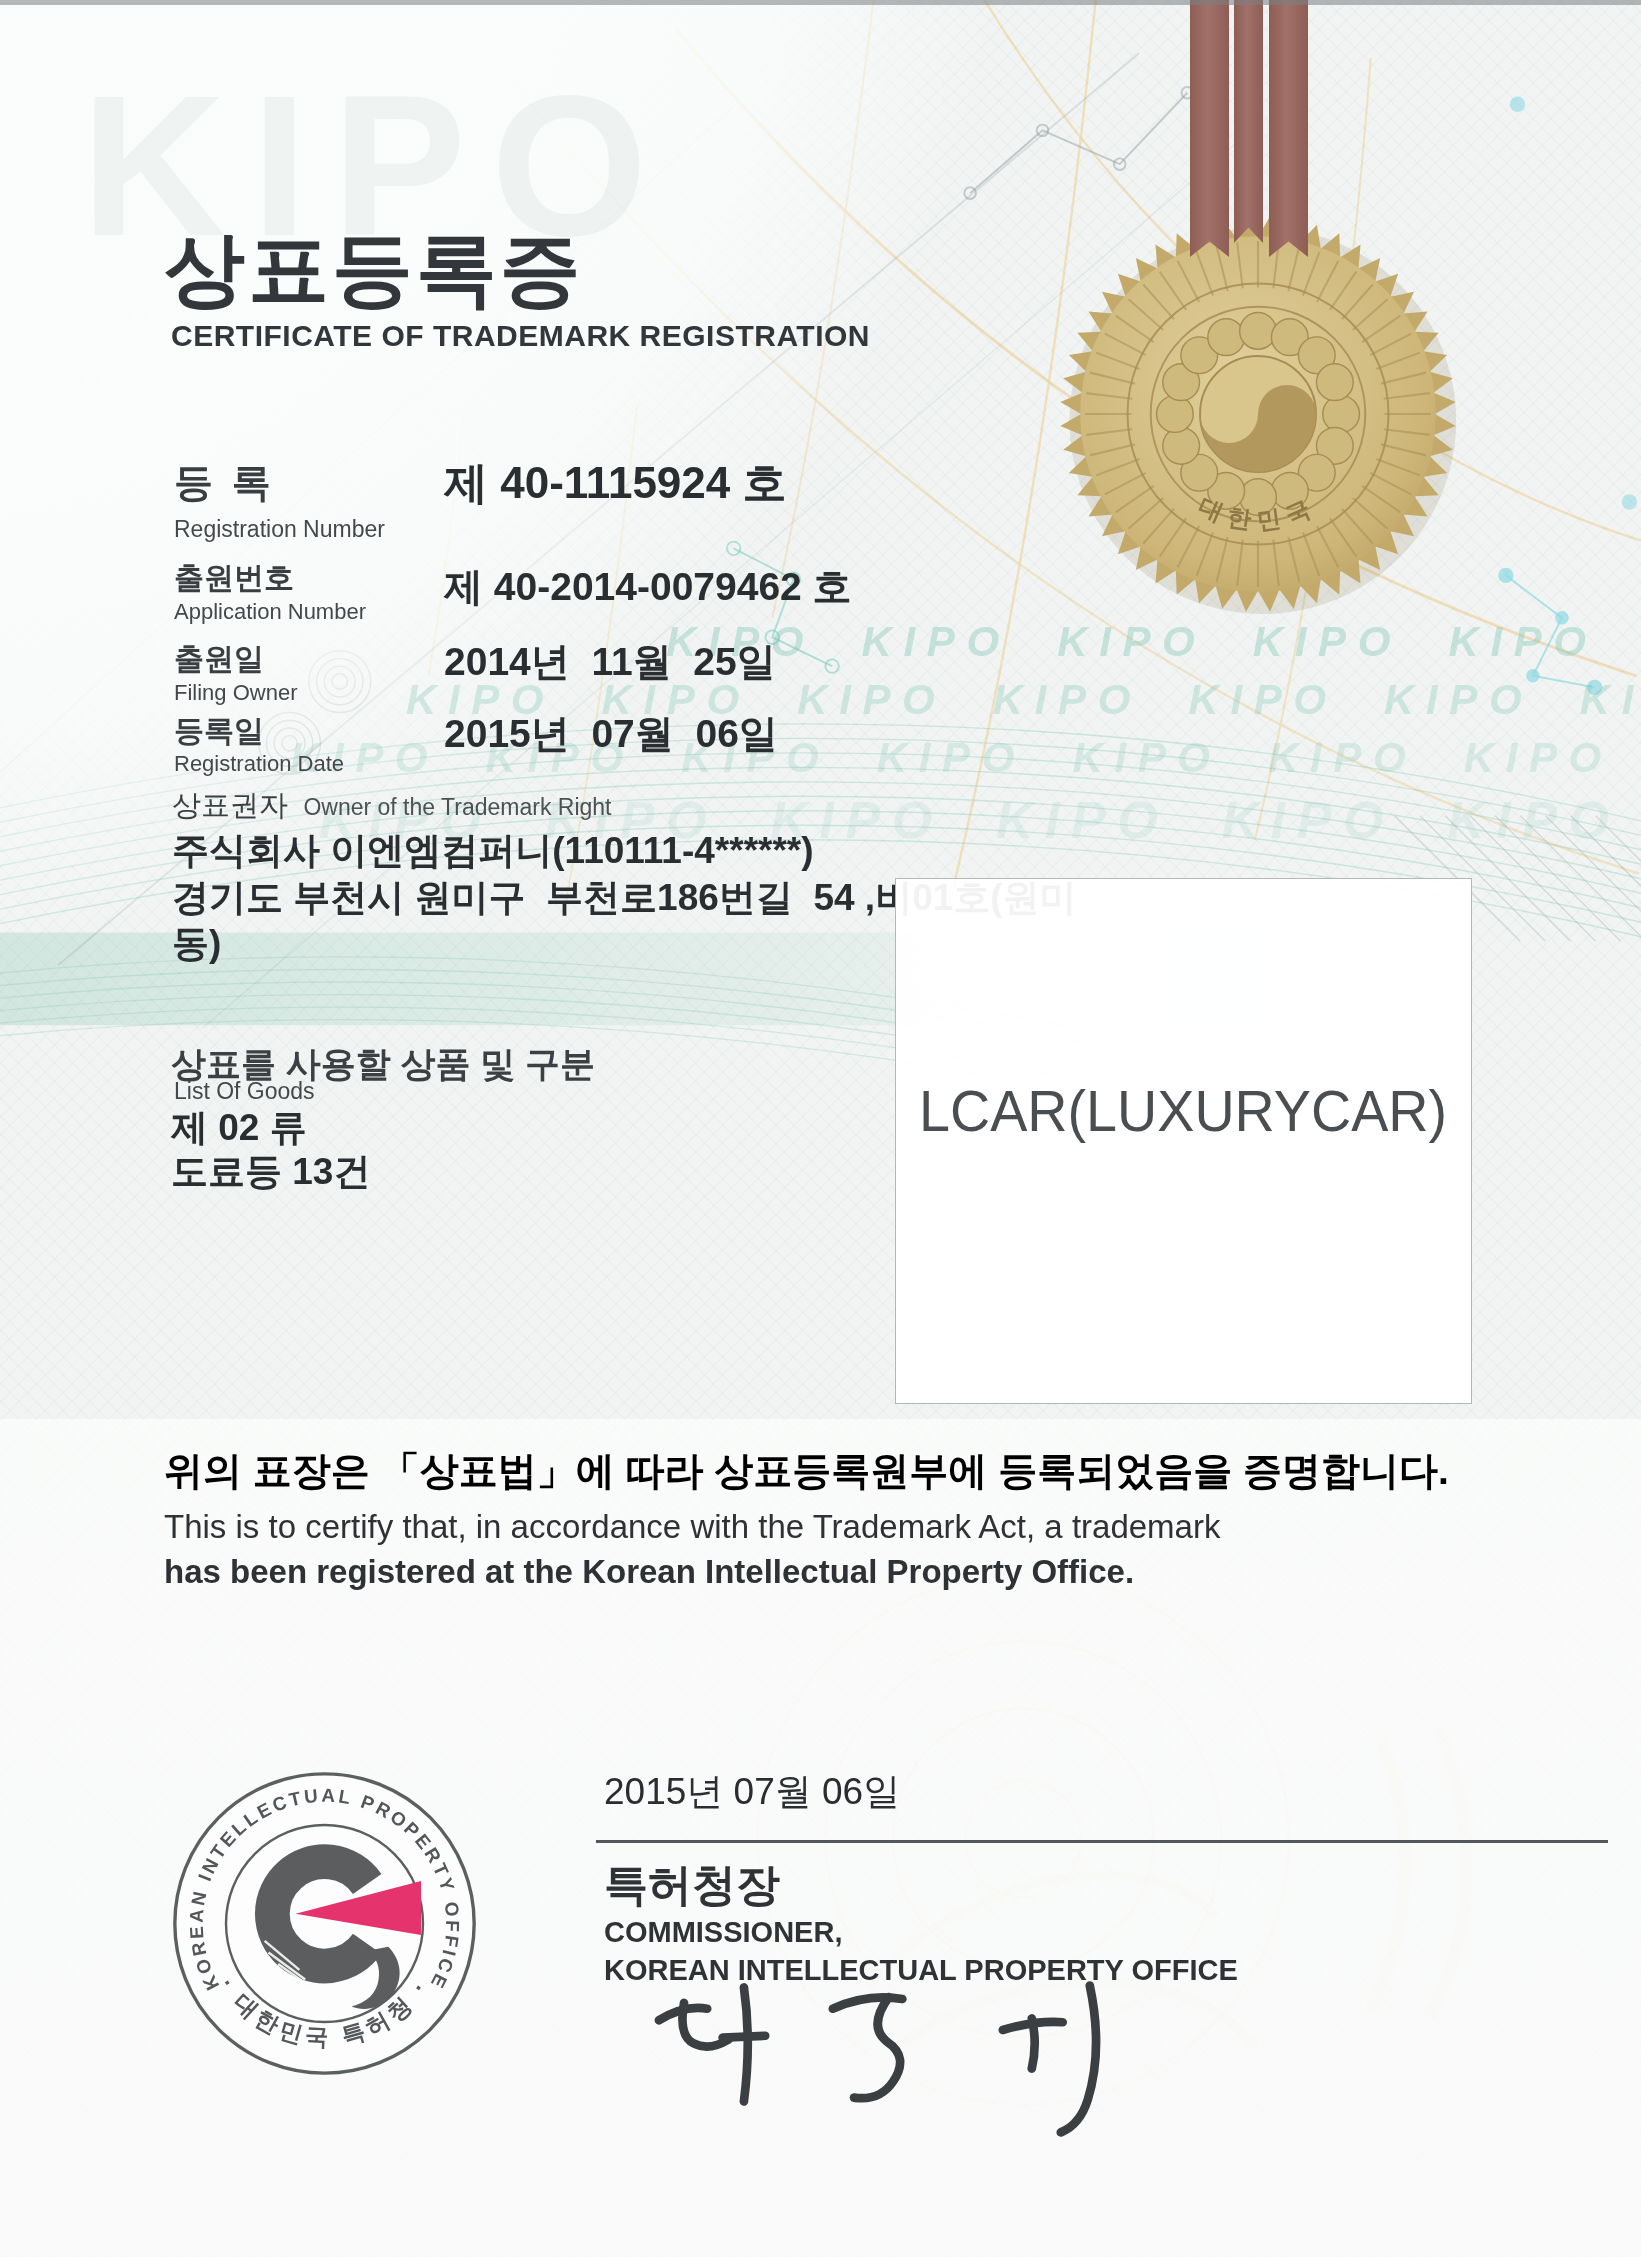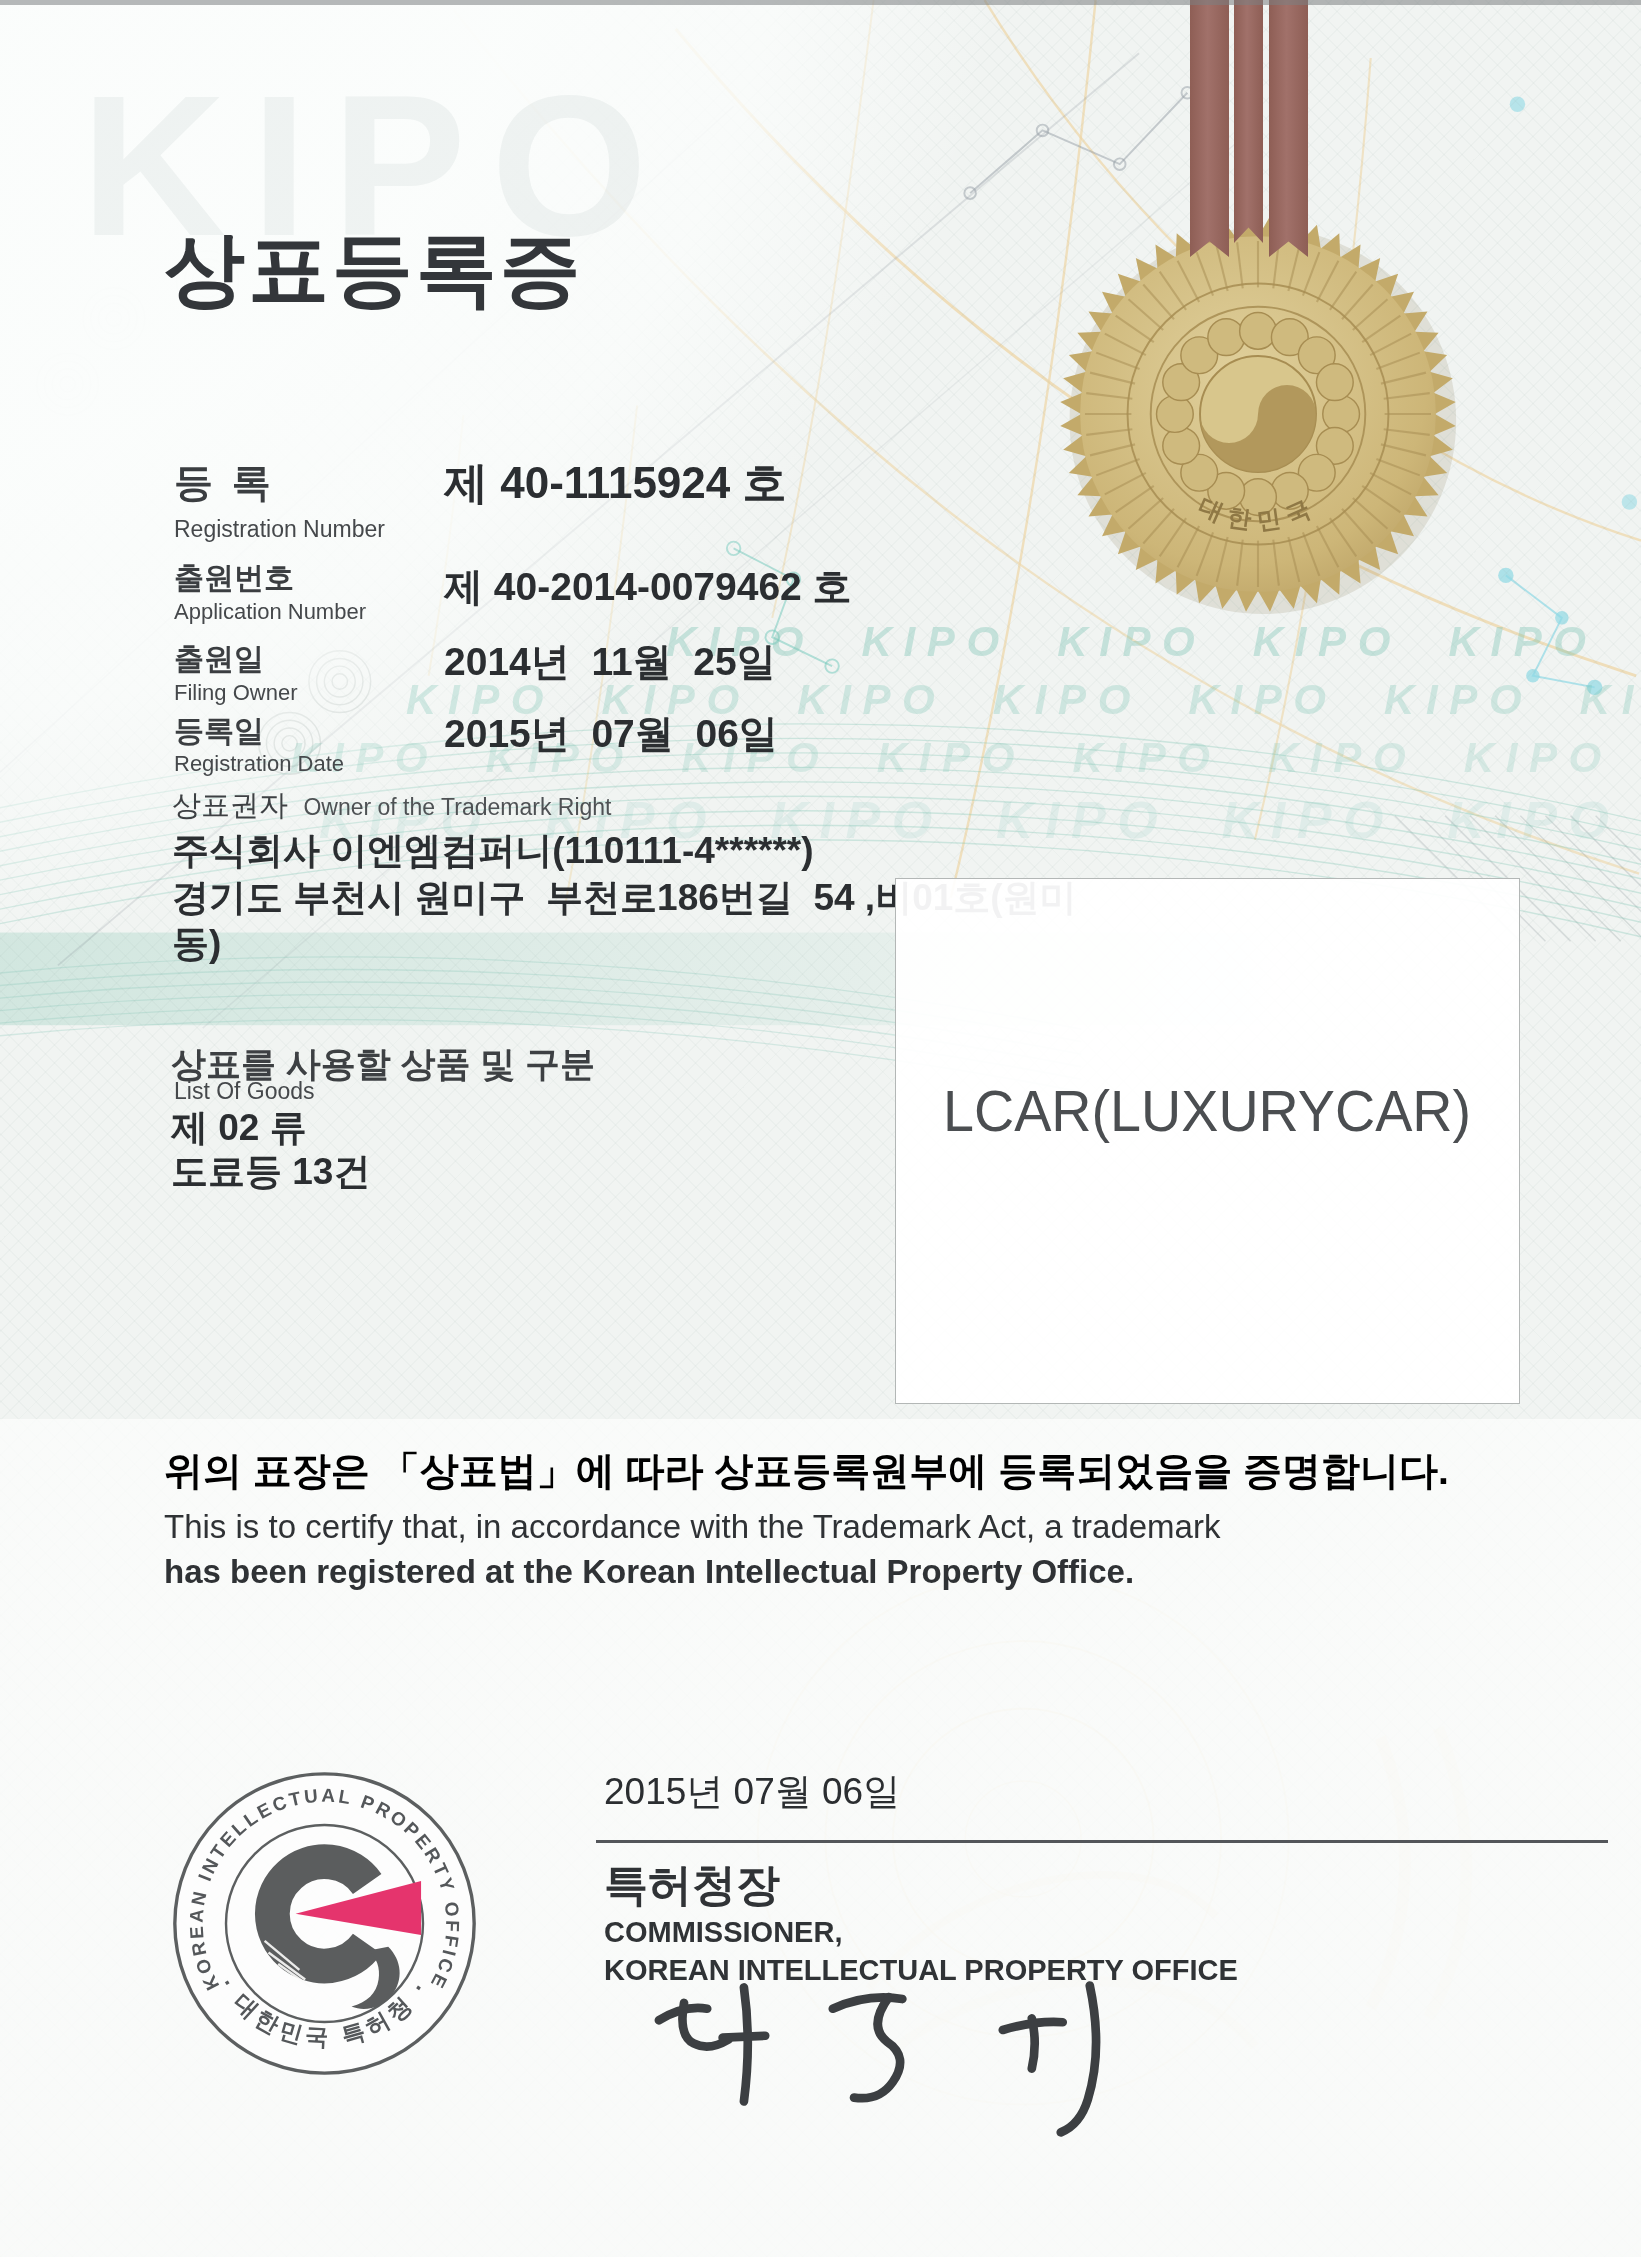--- a/index.html
+++ b/index.html
@@ -49,21 +49,21 @@
   .own-lab .en{font-size:23px;font-weight:400;color:#4e5154;margin-left:15.4px;}
   .own-name{left:172px;top:826px;font-size:37px;}
   .own-a1{left:172px;top:873px;font-size:37px;}
   .own-a2{left:172px;top:919px;font-size:37px;}
   
   .gd-ko{z-index:5;left:171px;top:1041px;font-size:35px;font-weight:700;color:#3d4043;}
   .gd-en{left:174px;top:1078px;font-size:23px;}
   .gd-cls{left:171px;top:1103px;font-size:37px;}
   .gd-itm{left:171px;top:1147px;font-size:37px;}
   
-  .tm-box{z-index:5;left:895px;top:878px;width:625px;height:526px;background:rgba(255,255,255,.94);
+  .tm-box{z-index:5;left:895px;top:878px;width:577px;height:526px;background:rgba(255,255,255,.94);
           border:1.4px solid #b3b7b6;display:flex;align-items:center;justify-content:center;padding-bottom:62px;box-sizing:border-box;}
   .tm-text{font-size:58px;font-weight:400;color:#4b4e51;transform:scaleX(.96);white-space:nowrap;}
   
   .st-ko{z-index:5;left:164px;top:1444px;font-size:39px;font-weight:700;color:#000000;}
   .st-en1{z-index:5;left:164px;top:1508px;font-size:33px;font-weight:400;color:#2f3235;}
   .st-en2{z-index:5;left:164px;top:1553px;font-size:33px;font-weight:700;color:#2f3235;}
   
   .is-date{z-index:5;left:604px;top:1767px;font-size:37px;font-weight:500;color:#2b2e31;}
   .is-rule{z-index:5;left:596px;top:1840px;width:1012px;height:2.9px;background:#53565a;}
   .is-ko{z-index:5;left:604px;top:1856px;font-size:44px;font-weight:700;color:#303336;}
@@ -206,20 +206,21 @@
   <div class="lowerwhite"></div>
   <div class="topedge"></div>
 
   <div class="abs wm-big">KIPO</div>
   <div class="abs wm-row wm-r1">KIPO  KIPO  KIPO  KIPO  KIPO  KIPO  KIPO  KIPO</div>
   <div class="abs wm-row wm-r2">KIPO  KIPO  KIPO  KIPO  KIPO  KIPO  KIPO  KIPO</div>
   <div class="abs wm-row wm-r3">KIPO  KIPO  KIPO  KIPO  KIPO  KIPO  KIPO  KIPO</div>
   <div class="abs wm-row wm-r4">KIPO  KIPO  KIPO  KIPO  KIPO  KIPO  KIPO  KIPO</div>
 
   <div class="abs title-ko">상표등록증</div>
+  <div class="abs title-en">CERTIFICATE OF TRADEMARK REGISTRATION</div>
 
   <div class="abs lab-ko f-reg-ko">등 록</div>
   <div class="abs lab-en f-reg-en">Registration Number</div>
   <div class="abs val f-reg-v">제 40-1115924 호</div>
 
   <div class="abs lab-ko f-app-ko">출원번호</div>
   <div class="abs lab-en f-app-en">Application Number</div>
   <div class="abs val f-app-v">제 40-2014-0079462 호</div>
 
   <div class="abs lab-ko f-fil-ko">출원일</div>

